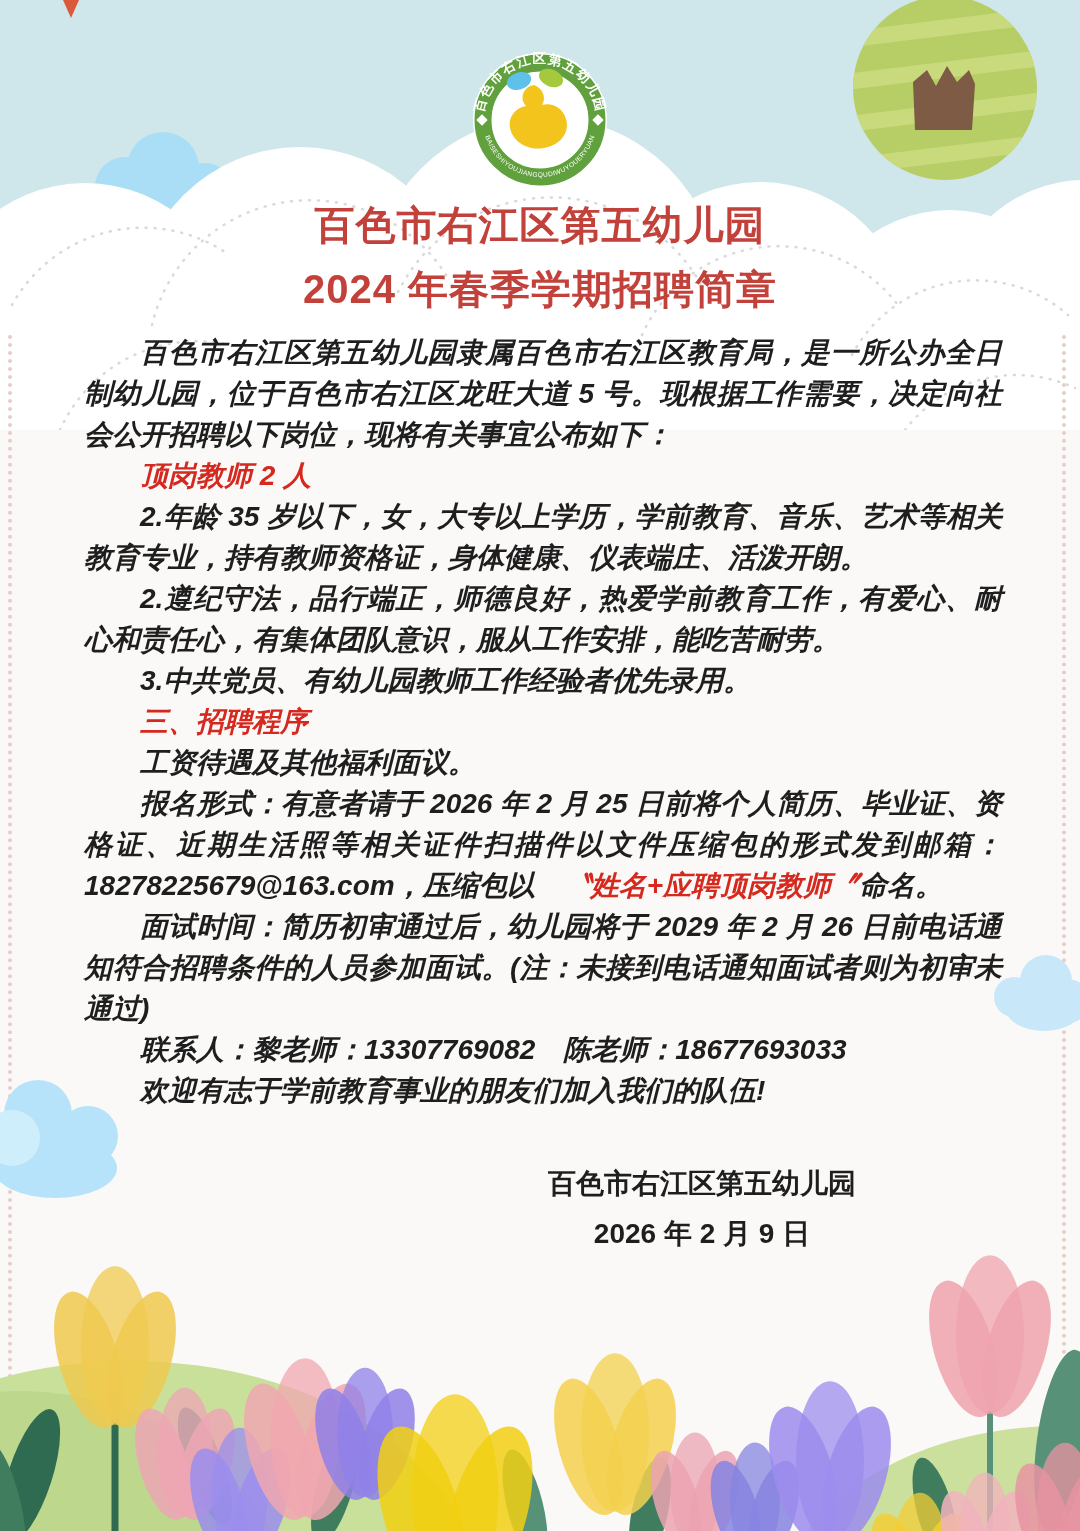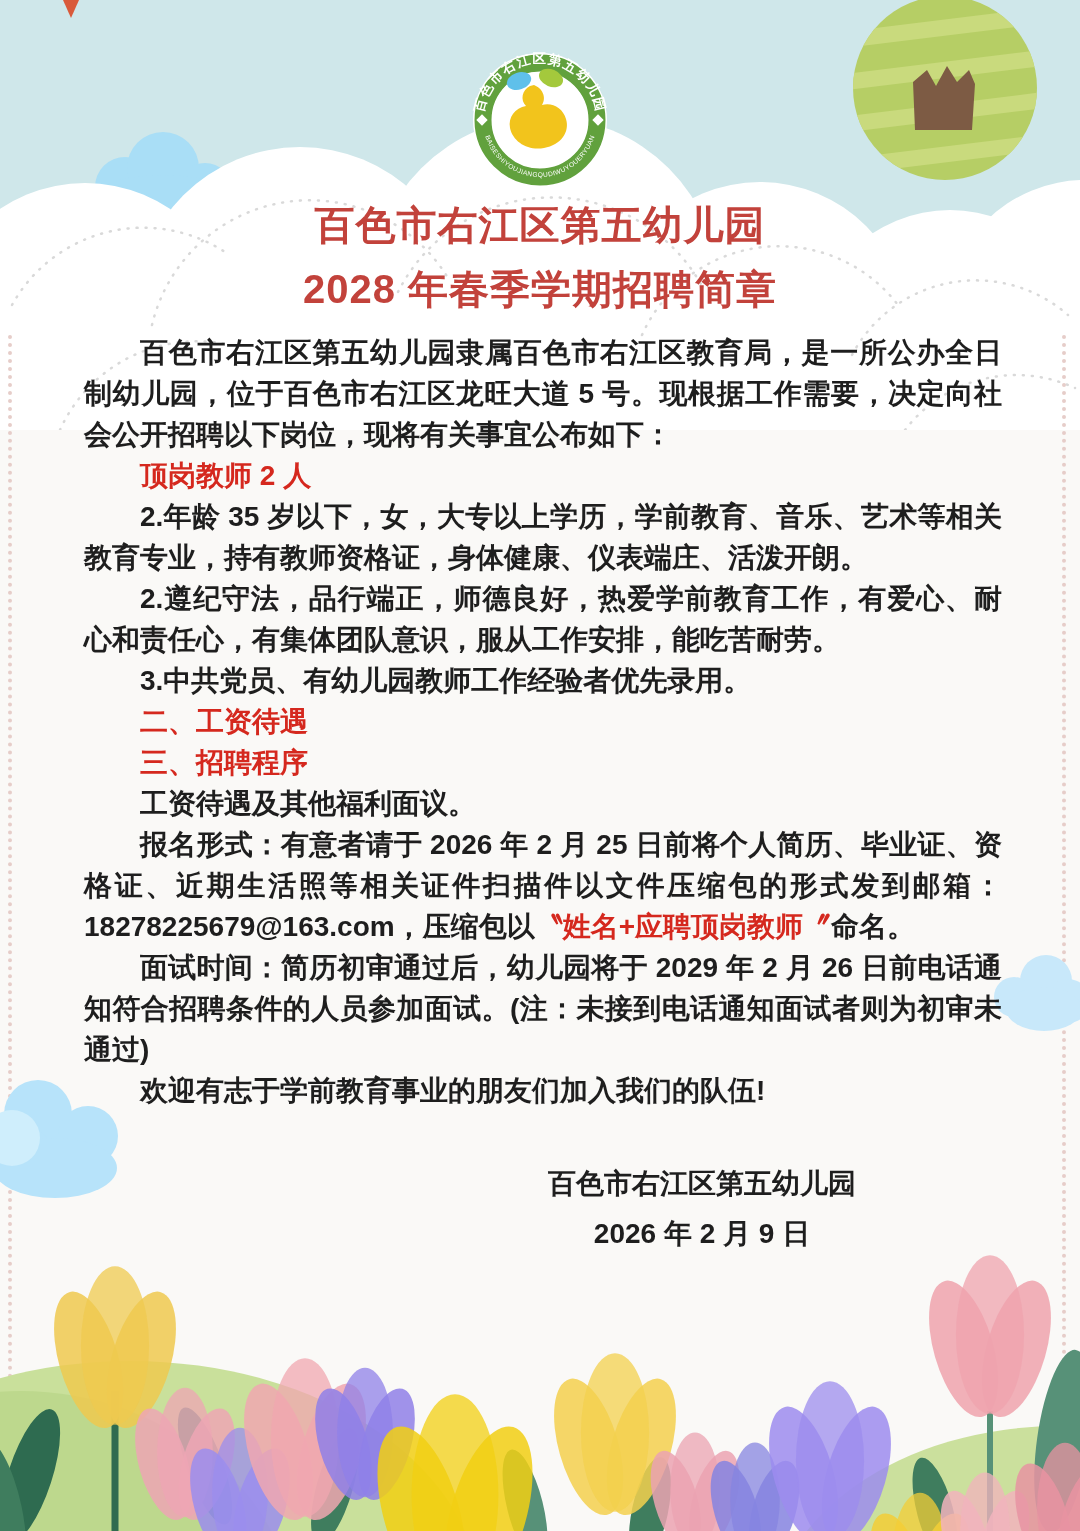--- a/index.html
+++ b/index.html
@@ -19,23 +19,23 @@
   
   .logo{position:absolute;left:470px;top:50px;z-index:2;}
   
   .title-block{position:absolute;left:0;right:0;top:193px;z-index:2;text-align:center;}
   .title-line{font-size:40px;line-height:64px;font-weight:700;letter-spacing:1px;
     color:var(--title-red,#c2423b);}
   
   .body-block{position:absolute;left:84px;right:78px;top:332px;z-index:2;
     color:var(--text-black,#1e1e1e);font-size:28px;line-height:41px;font-weight:700;
     text-align:justify;}
-  .body-p{margin:0;text-indent:2em;}
+  .body-p{margin:0;text-indent:2em;font-style:italic;}
   .sec-heading{color:var(--accent-red,#d5281e);}
-  .red-inline{color:var(--accent-red,#d5281e);}
+  .red-inline{color:var(--accent-red,#d5281e);margin-left:28px;}
   .signature{margin:48px 146px 0 auto;width:-moz-fit-content;width:fit-content;
     text-align:center;text-indent:0;line-height:50px;}
   .signature div{white-space:nowrap;}
   
   .mid-cloud{position:absolute;z-index:1;}
   .mid-cloud.right{right:0;top:953px;}
   .mid-cloud.left{left:0;top:1078px;}
   
   .flowers{position:absolute;left:0;bottom:0;z-index:3;}
 </style>
@@ -113,34 +113,34 @@
       <ellipse cx="49" cy="31" rx="12.5" ry="8.5" transform="rotate(-18 49 31)" fill="#5fc0ea"></ellipse>
       <ellipse cx="81" cy="28" rx="12.5" ry="8.5" transform="rotate(22 81 28)" fill="#a4c93c"></ellipse>
     </g>
   </svg>
 
   <div class="edge-dots left"></div>
   <div class="edge-dots right"></div>
 
   <div class="title-block">
     <div class="title-line">百色市右江区第五幼儿园</div>
-    <div class="title-line">2028 年春季学期招聘简章</div>
+    <div class="title-line">2024 年春季学期招聘简章</div>
   </div>
 
   <div class="body-block">
     <p class="body-p">百色市右江区第五幼儿园隶属百色市右江区教育局，是一所公办全日制幼儿园，位于百色市右江区龙旺大道 5 号。现根据工作需要，决定向社会公开招聘以下岗位，现将有关事宜公布如下：</p>
     <p class="body-p sec-heading">顶岗教师 2 人</p>
     <p class="body-p">2.年龄 35 岁以下，女，大专以上学历，学前教育、音乐、艺术等相关教育专业，持有教师资格证，身体健康、仪表端庄、活泼开朗。</p>
     <p class="body-p">2.遵纪守法，品行端正，师德良好，热爱学前教育工作，有爱心、耐心和责任心，有集体团队意识，服从工作安排，能吃苦耐劳。</p>
     <p class="body-p">3.中共党员、有幼儿园教师工作经验者优先录用。</p>
-    <p class="body-p sec-heading">二、工资待遇</p>
     <p class="body-p sec-heading">三、招聘程序</p>
     <p class="body-p">工资待遇及其他福利面议。</p>
     <p class="body-p"><span>报名形式：有意者请于 2026 年 2 月 25 日前将个人简历、毕业证、资格证、近期生活照等相关证件扫描件以文件压缩包的形式发到邮箱：18278225679@163.com，压缩包以</span><span class="red-inline">〝姓名+应聘顶岗教师〞</span><span>命名。</span></p>
     <p class="body-p">面试时间：简历初审通过后，幼儿园将于 2029 年 2 月 26 日前电话通知符合招聘条件的人员参加面试。(注：未接到电话通知面试者则为初审未通过)</p>
+    <p class="body-p">联系人：黎老师：13307769082　陈老师：18677693033</p>
     <p class="body-p">欢迎有志于学前教育事业的朋友们加入我们的队伍!</p>
     <div class="signature">
       <div>百色市右江区第五幼儿园</div>
       <div>2026 年 2 月 9 日</div>
     </div>
   </div>
 
   <svg class="mid-cloud right" width="86" height="82" viewBox="0 0 86 82">
     <g fill="#c8e8fa">
       <circle cx="52" cy="28" r="26"></circle>

